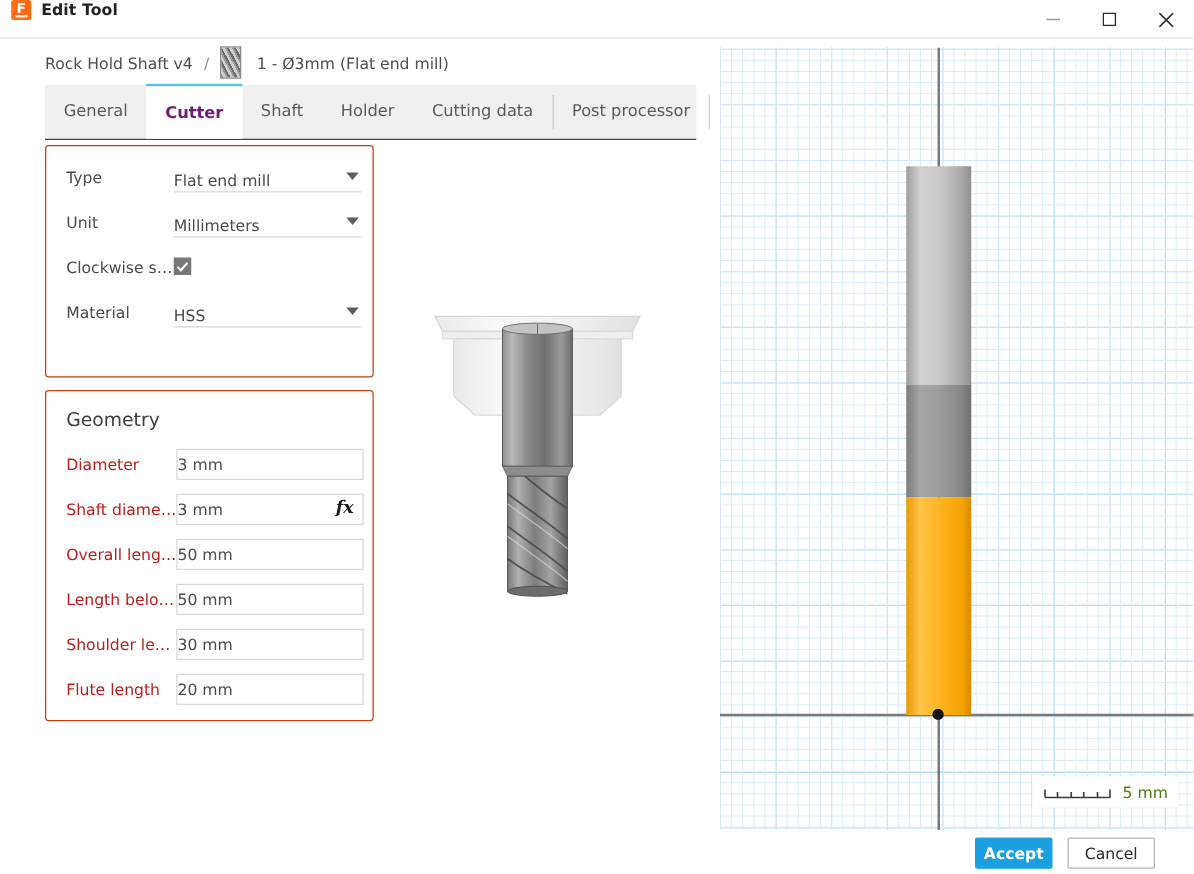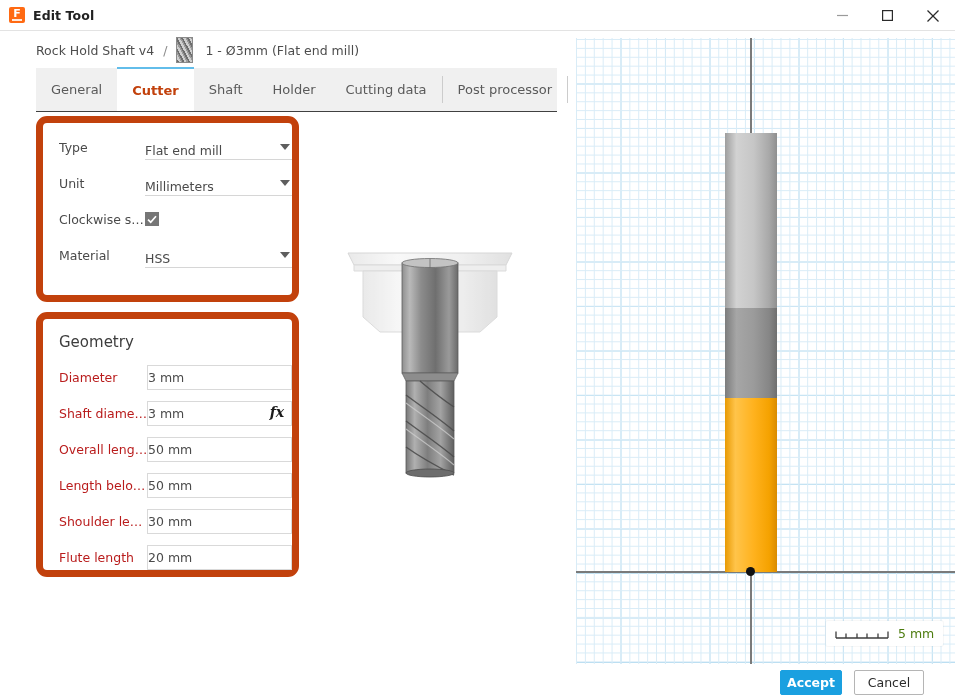--- a/index.html
+++ b/index.html
@@ -14,21 +14,21 @@
     width: 955px; height: 699px;
     background: #ffffff;
   }
 
   
   .titlebar {
     position: absolute; left: 0; top: 0;
     width: 955px; height: 31px;
     background: #ffffff;
     border-bottom: 1px solid #e3e3e3;
-    display: flex; align-items: center;
+    display: flex; align-items: flex-start;
   }
   .app-icon {
     width: 16px; height: 16px; margin-left: 9px;
     background: #ff6a13;
     border-radius: 2px;
     position: relative; flex: none;
   }
   .app-icon::before {
     content: "F";
     position: absolute; left: 0; right: 0; top: -1px;
@@ -86,36 +86,36 @@
   }
   .tab {
     padding: 0 15px;
     display: flex; align-items: center;
     font-size: 13px; color: #5a5a5a;
     position: relative;
     white-space: nowrap;
   }
   .tab.active {
     background: #ffffff;
-    color: #c2410c; font-weight: bold;
+    color: #701a75; font-weight: bold;
     border-top: 2px solid #62bdea;
     margin-top: -1px;
     text-align: center;
   }
   .tab-div {
     width: 1px; margin: 8px 0;
     background: #cccccc; flex: none;
   }
 
   
   .card {
     position: absolute;
     background: #ffffff;
-    border: 7px solid #c2410c;
-    border-radius: 11px;
+    border: 1px solid #c2410c;
+    border-radius: 3px;
   }
   #card-general { left: 36px; top: 116px; width: 263px; height: 186px; }
   #card-geometry { left: 36px; top: 312px; width: 263px; height: 265px; }
 
   .card-title {
     font-size: 15px; color: #3d3d3d;
     margin: 14px 0 8px 16px;
   }
 
   .row {

